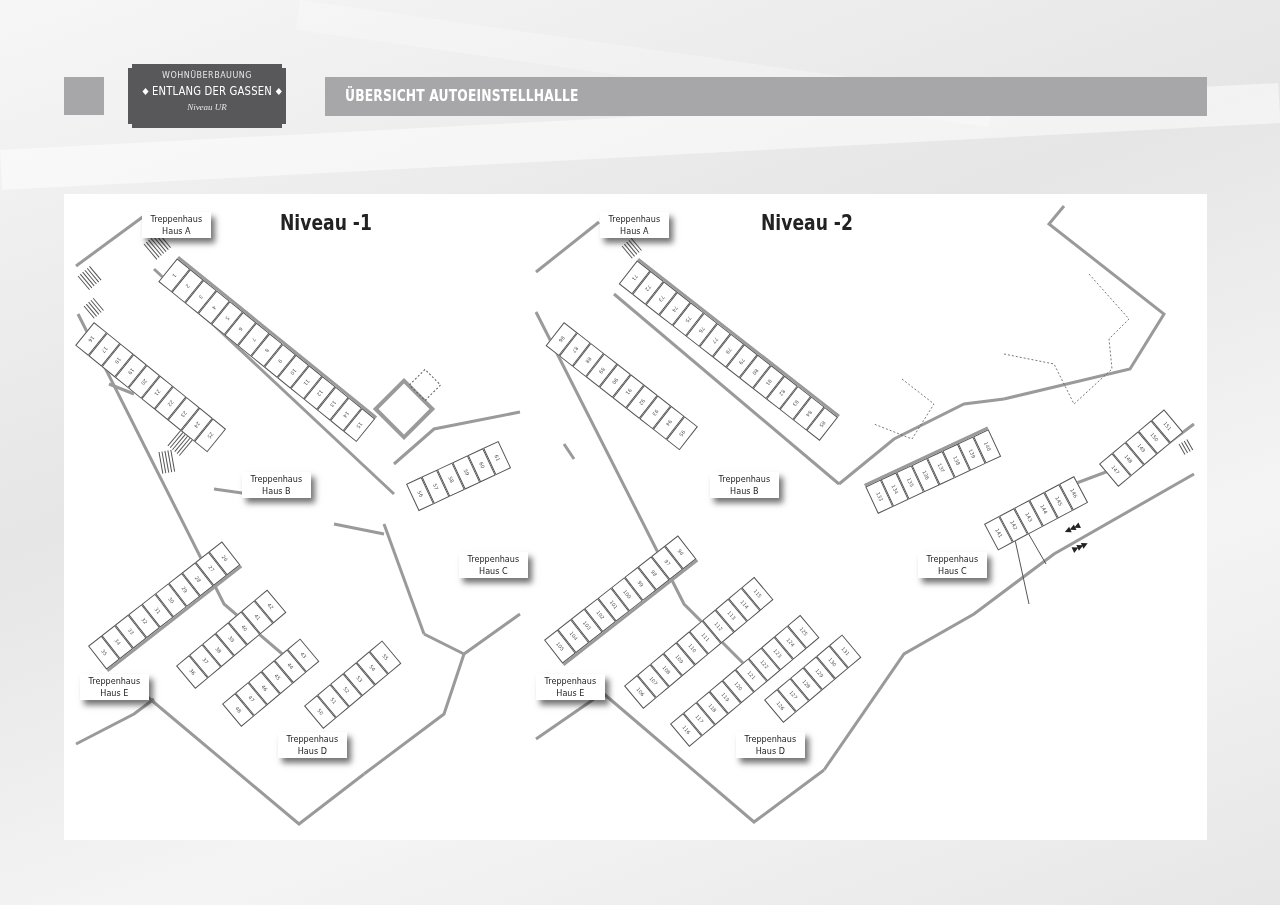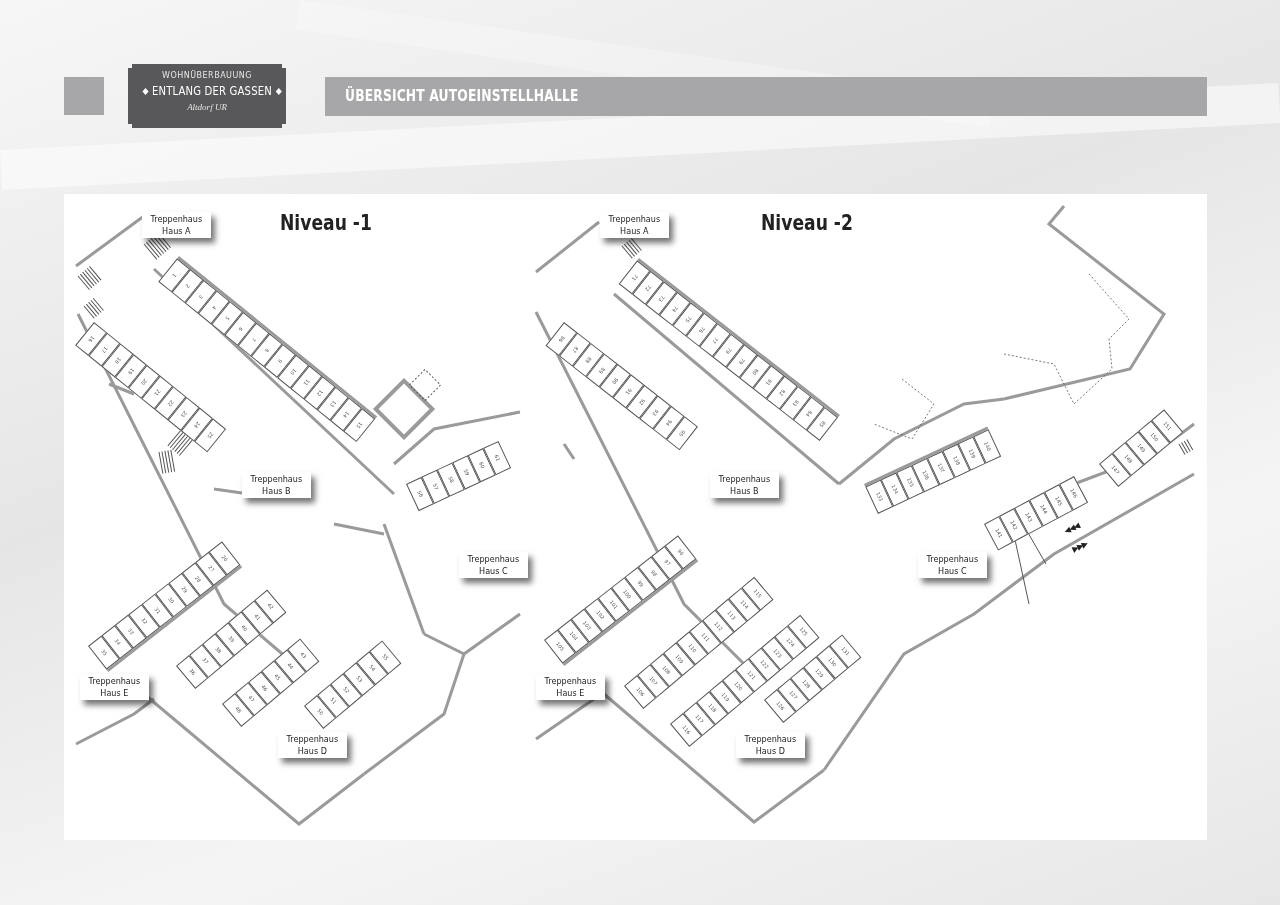--- a/index.html
+++ b/index.html
@@ -69,21 +69,21 @@
 
 <div class="bg-streak" style="left:0;top:150px;width:1280px;height:40px;transform:rotate(-3deg);"></div>
 <div class="bg-streak" style="left:300px;top:0;width:700px;height:30px;transform:rotate(8deg);opacity:0.5;"></div>
 
 <div class="corner-square"></div>
 <div class="logo">
   <div class="logo-top">WOHNÜBERBAUUNG</div>
   <div class="logo-main">
     <span class="diamond"></span><span>ENTLANG DER GASSEN</span><span class="diamond"></span>
   </div>
-  <div class="logo-sub">Altdorf UR</div>
+  <div class="logo-sub">Niveau UR</div>
 </div>
 <div class="header-bar">
   <span>ÜBERSICHT AUTOEINSTELLHALLE</span>
 </div>
 
 <div class="panel">
 
   <div class="plan" style="left:0;width:460px;height:646px;">
     <svg width="460" height="646">
       <g fill="none" stroke="#9a9a9a" stroke-width="3">

